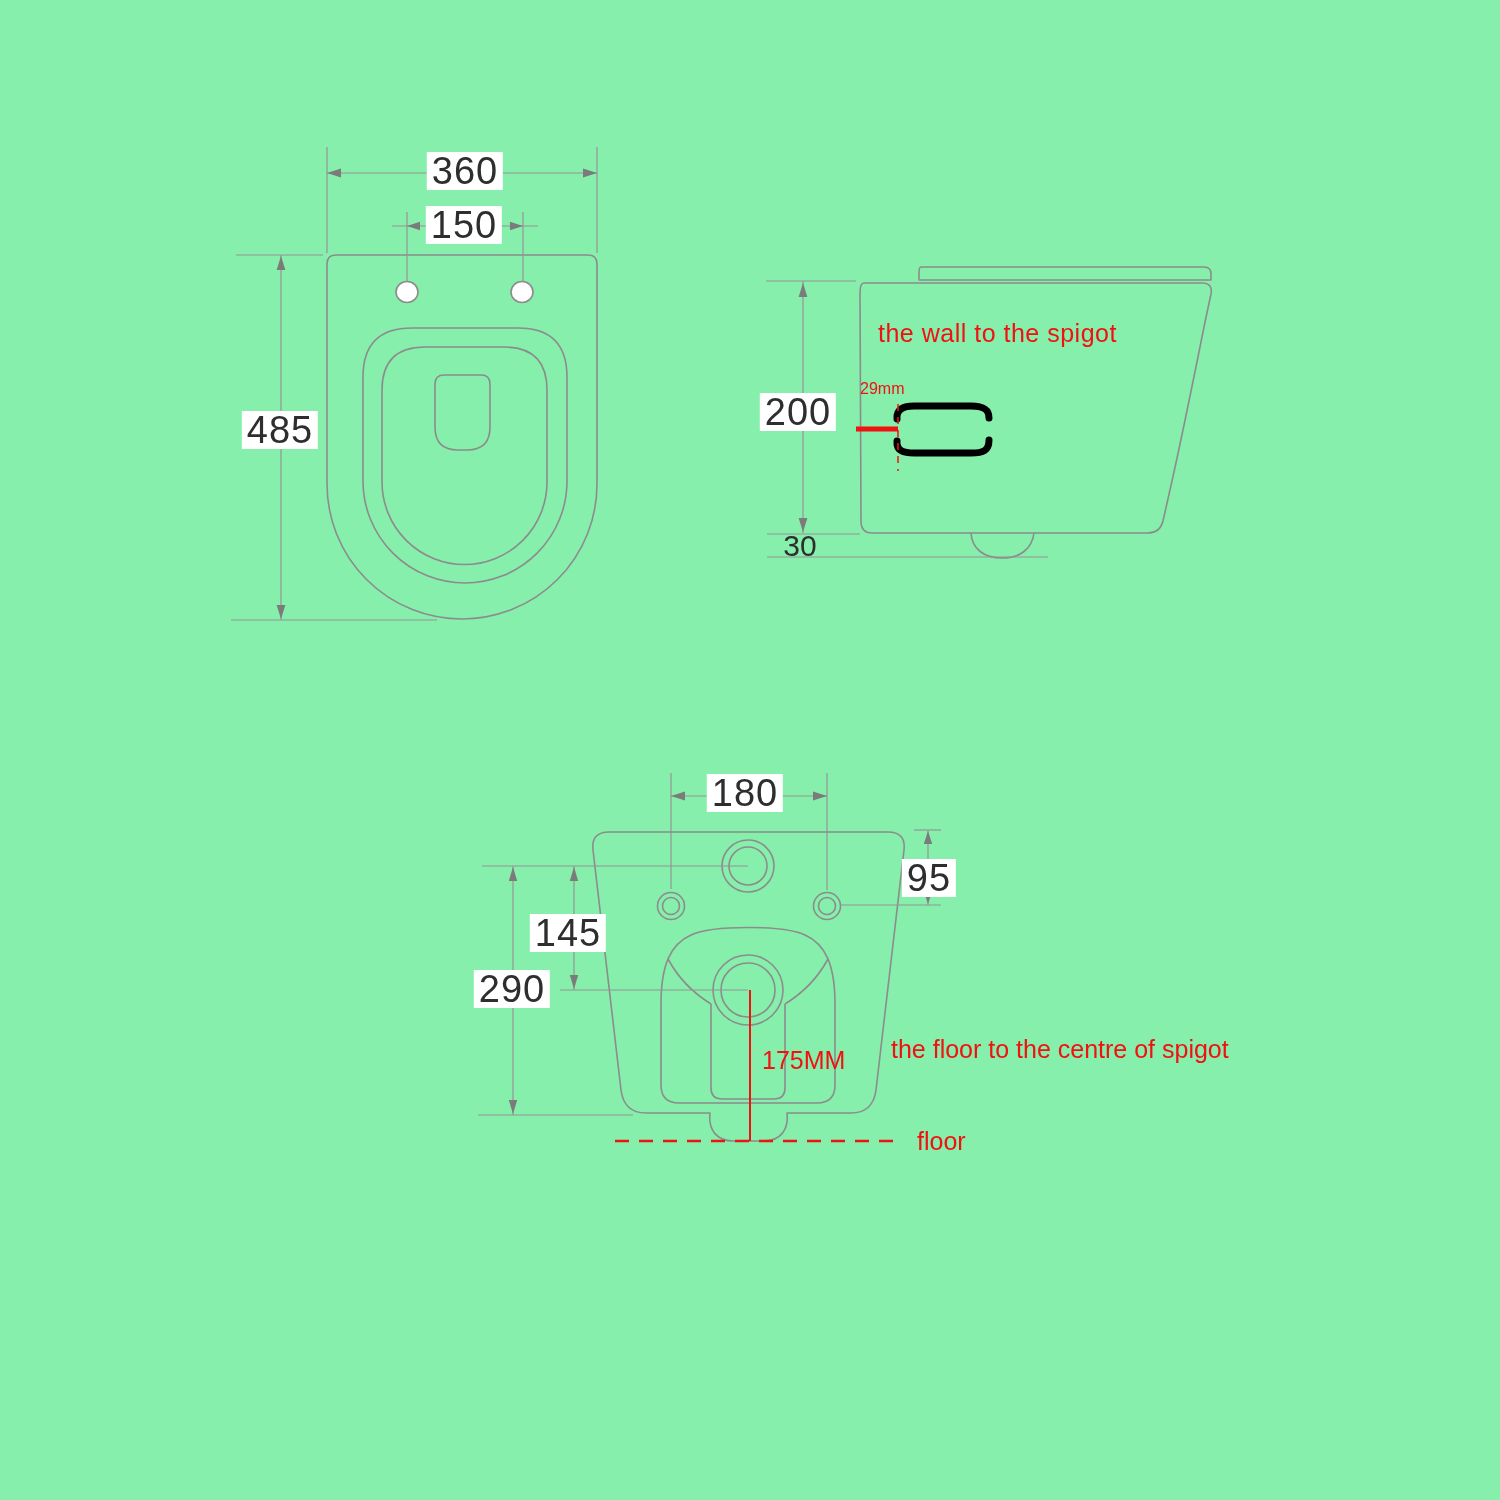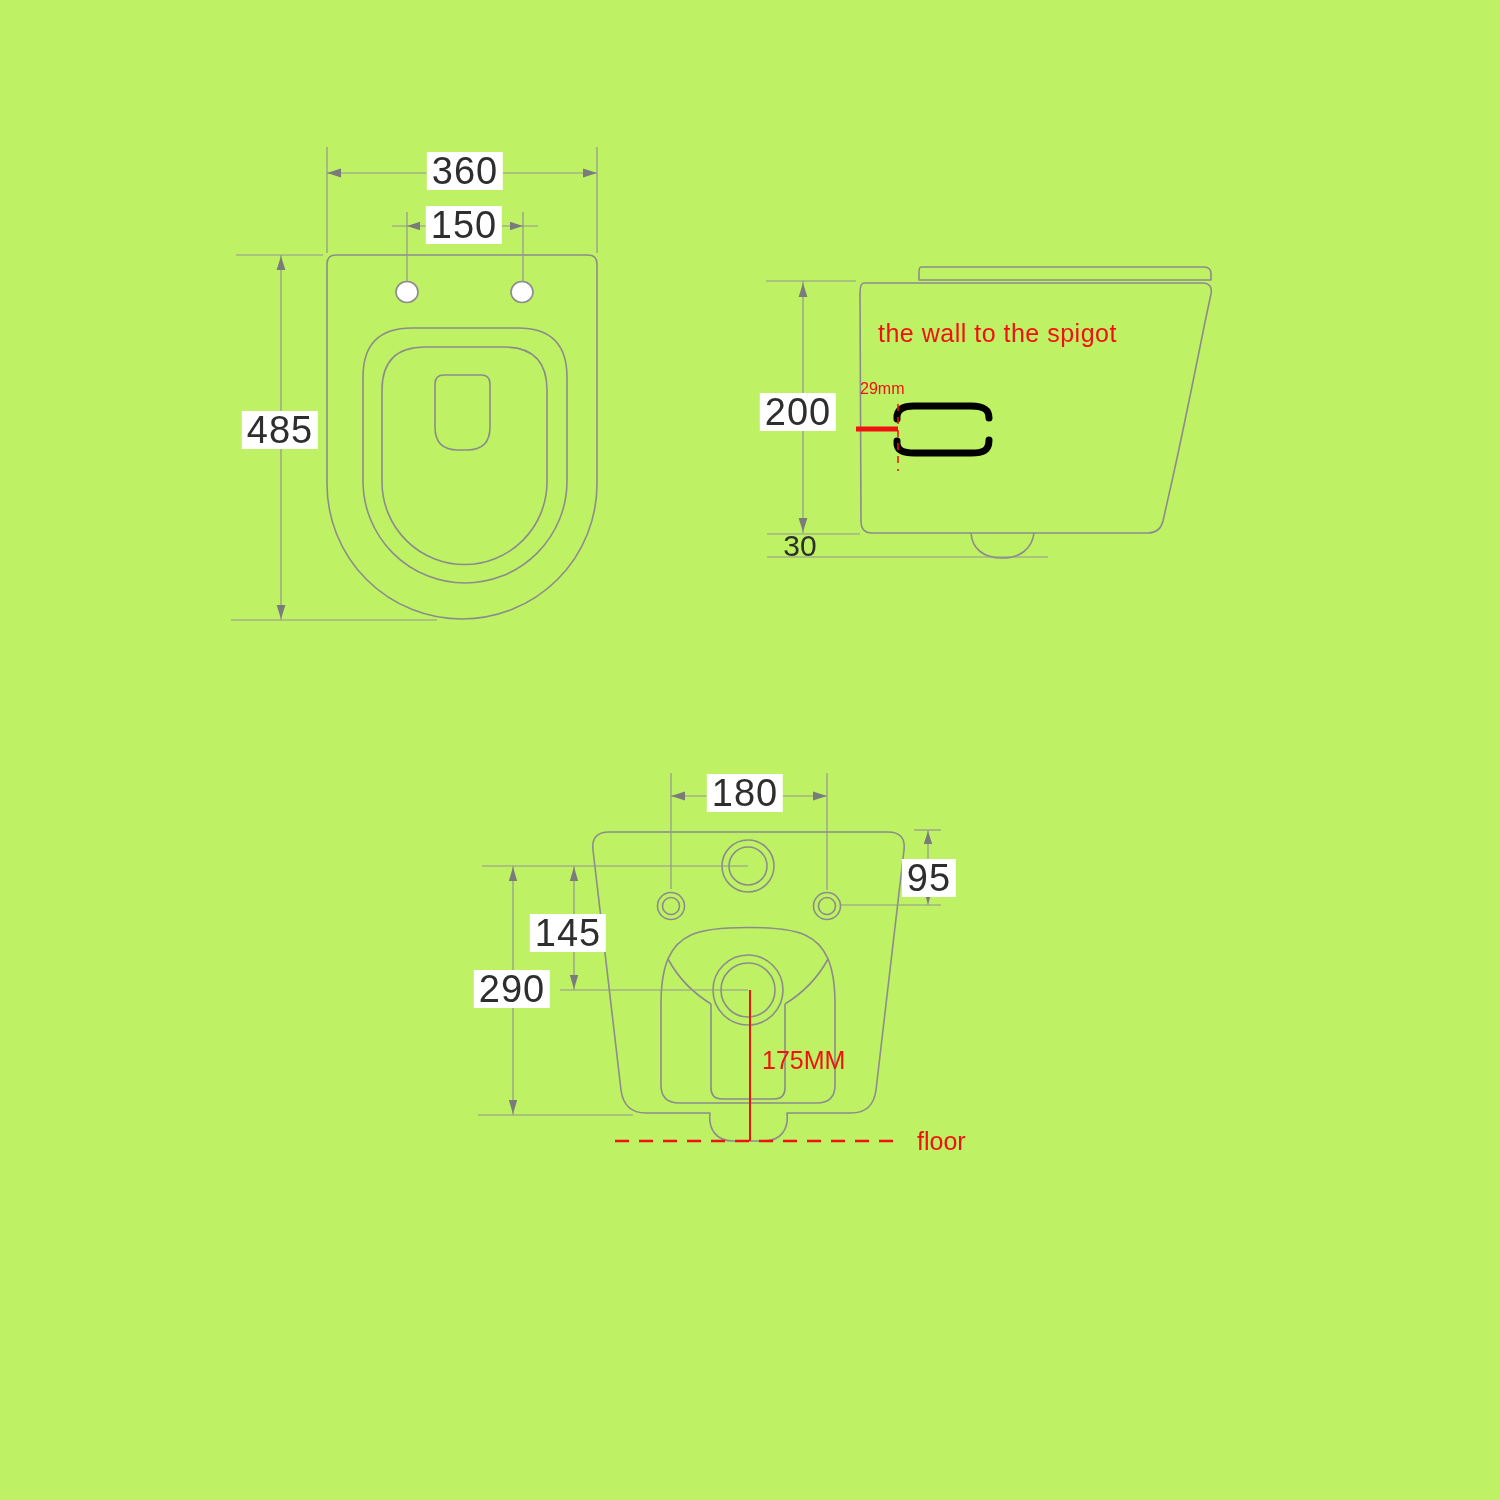--- a/index.html
+++ b/index.html
@@ -1,16 +1,16 @@
 <!DOCTYPE html>
 <html><head>
 <meta charset="utf-8">
 <style>
   html,body{margin:0;padding:0;background:#ffffff;}
-  #stage{position:relative;width:1500px;height:1500px;background:#bef264;overflow:hidden;
+  #stage{position:relative;width:1500px;height:1500px;background:#86efac;overflow:hidden;
          font-family:"Liberation Sans",sans-serif;}
   #linework{position:absolute;left:0;top:0;}
   .dim{position:absolute;transform:translate(-50%,-50%);
        font:400 38px/1 "Liberation Sans",sans-serif;color:#2e2e2e;letter-spacing:1px;white-space:nowrap;}
   .dim.bg{background:#ffffff;padding:0 5px;}
   .dim.small{font-size:30px;letter-spacing:0;}
   .red{position:absolute;font:400 25px/1.15 "Liberation Sans",sans-serif;color:#f11111;white-space:nowrap;}
   .red.wide{letter-spacing:.5px;}
 </style>
 </head>
@@ -126,15 +126,16 @@
   <div class="dim bg" style="left:798px;top:412px;">200</div>
   <div class="dim small" style="left:800px;top:546px;">30</div>
   <div class="red wide" style="left:864px;top:319px;font-size:25px;margin-left:14px;">the wall to the spigot</div>
   <div class="red" style="left:860px;top:380px;font-size:16px;">29mm</div>
 
   <div class="dim bg" style="left:745px;top:793px;">180</div>
   <div class="dim bg" style="left:929px;top:866px;margin-top:12px;">95</div>
   <div class="dim bg" style="left:568px;top:933px;">145</div>
   <div class="dim bg" style="left:512px;top:989px;">290</div>
   <div class="red" style="left:762px;top:1046px;">175MM</div>
+  <div class="red" style="left:891px;top:1035px;">the floor to the centre of spigot</div>
   <div class="red" style="left:917px;top:1127px;">floor</div>
 
 </div>
 
 </body></html>

